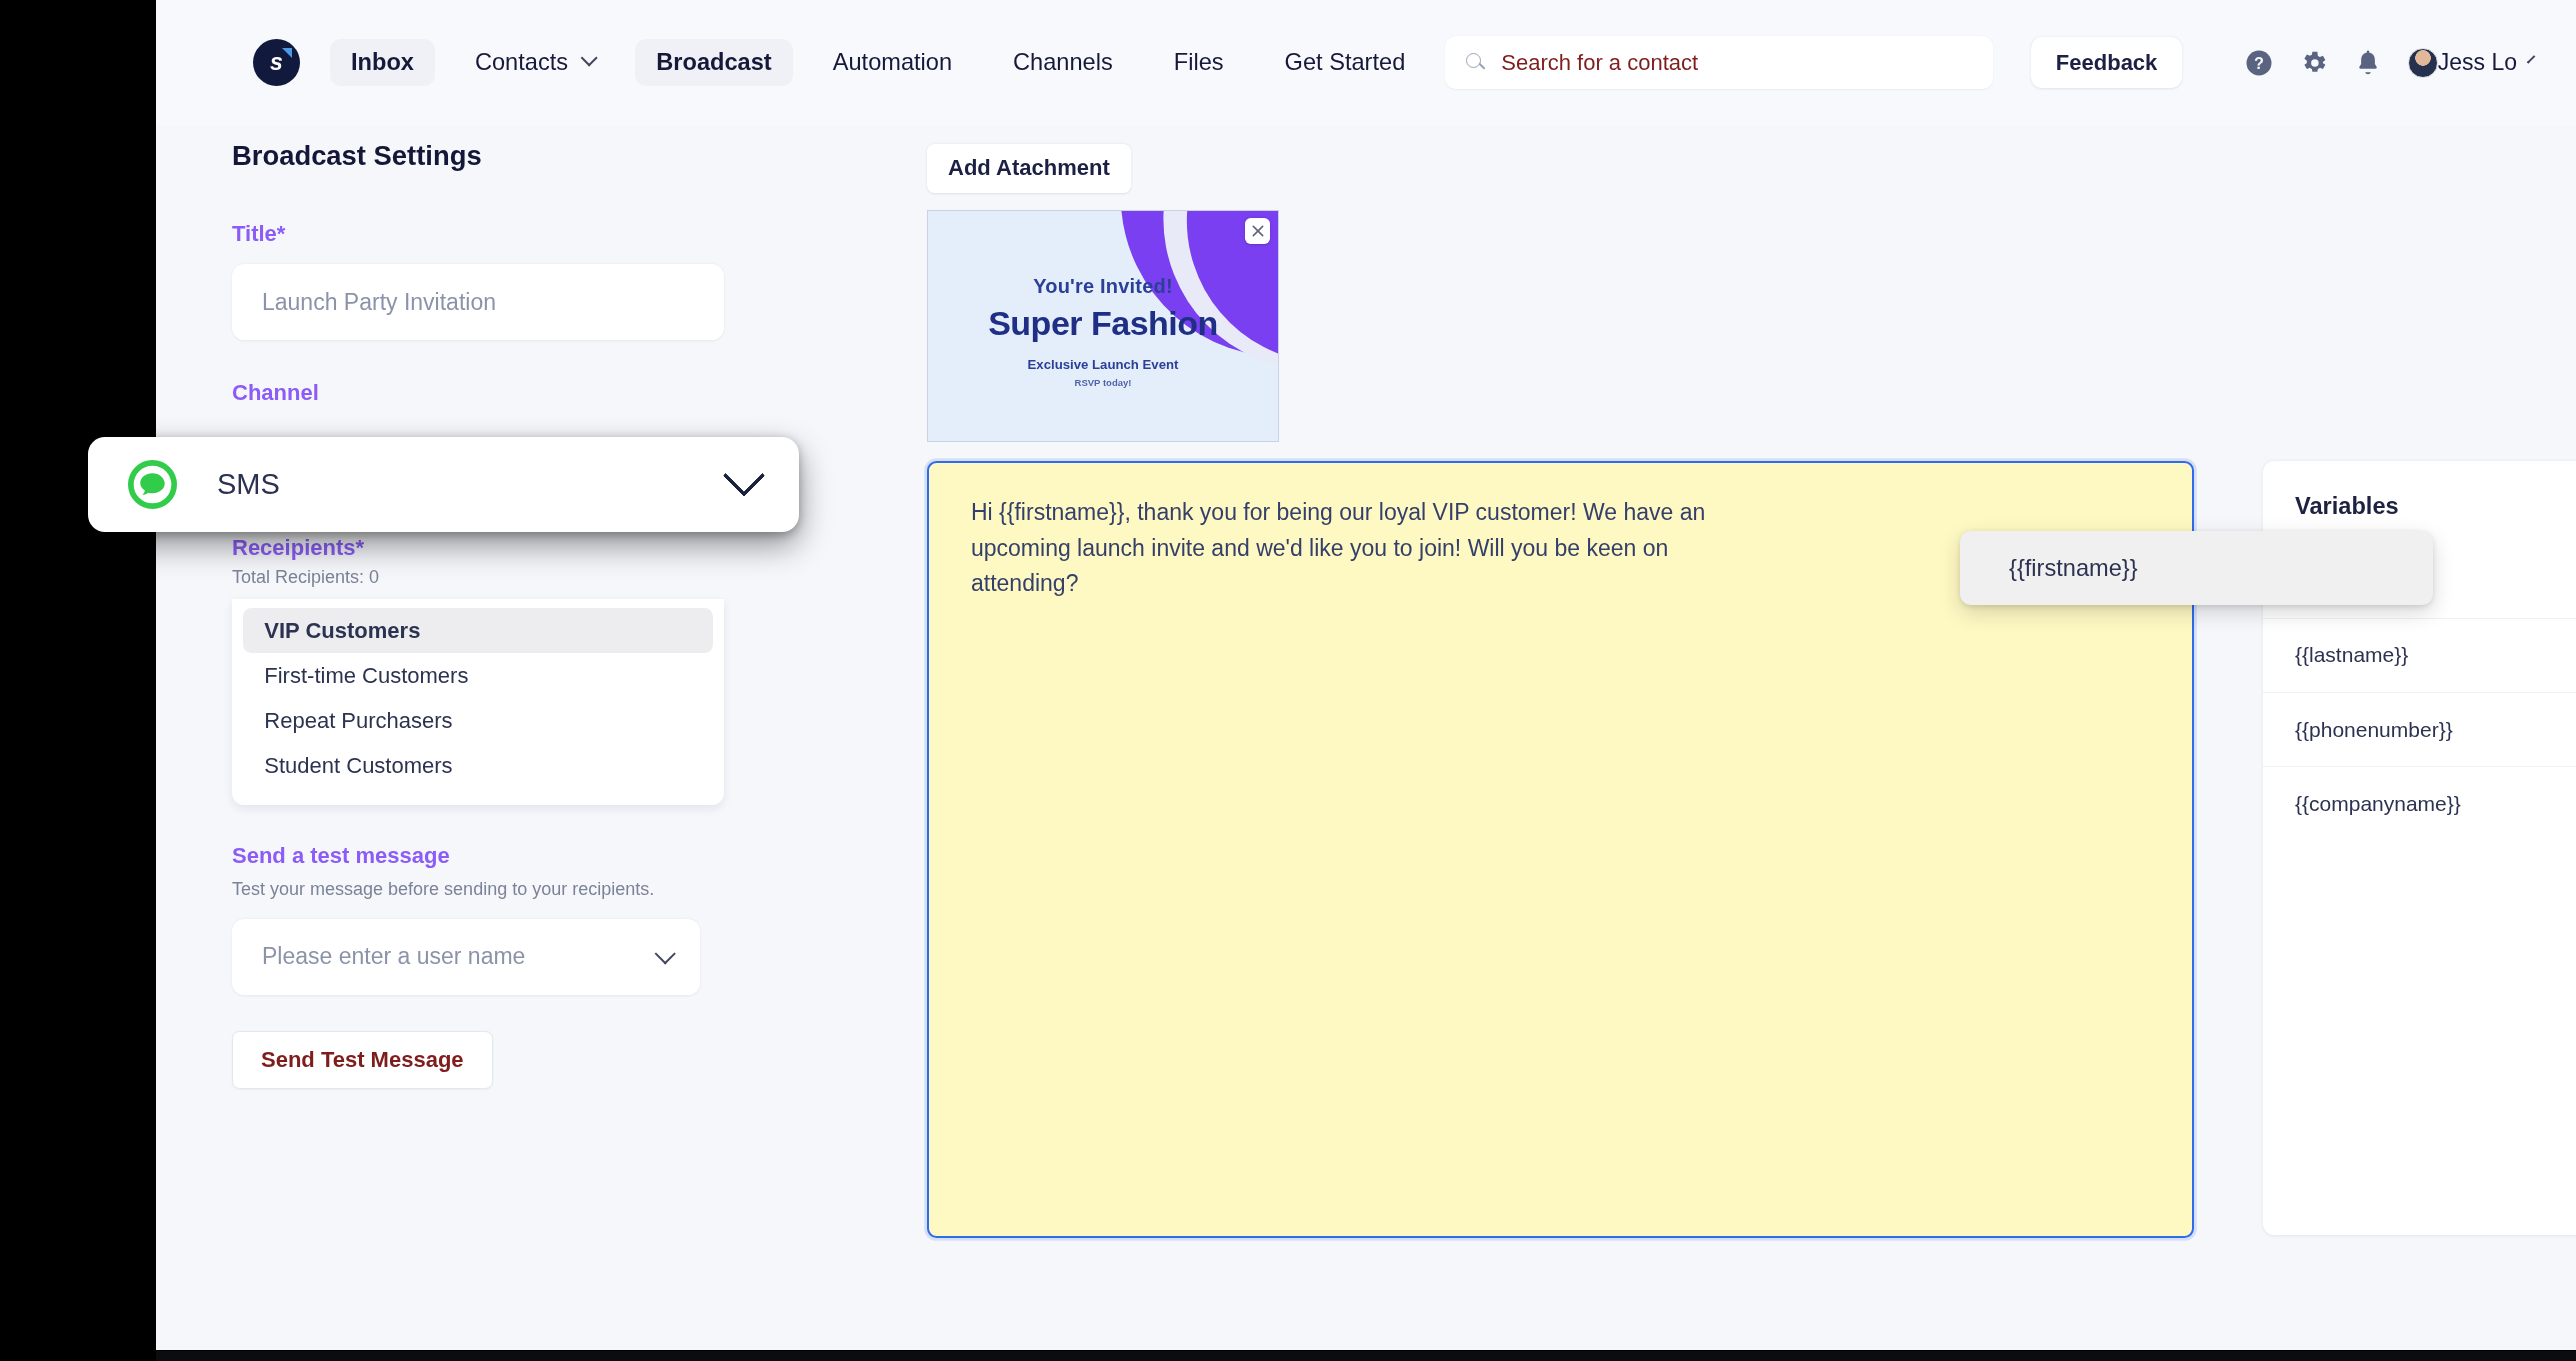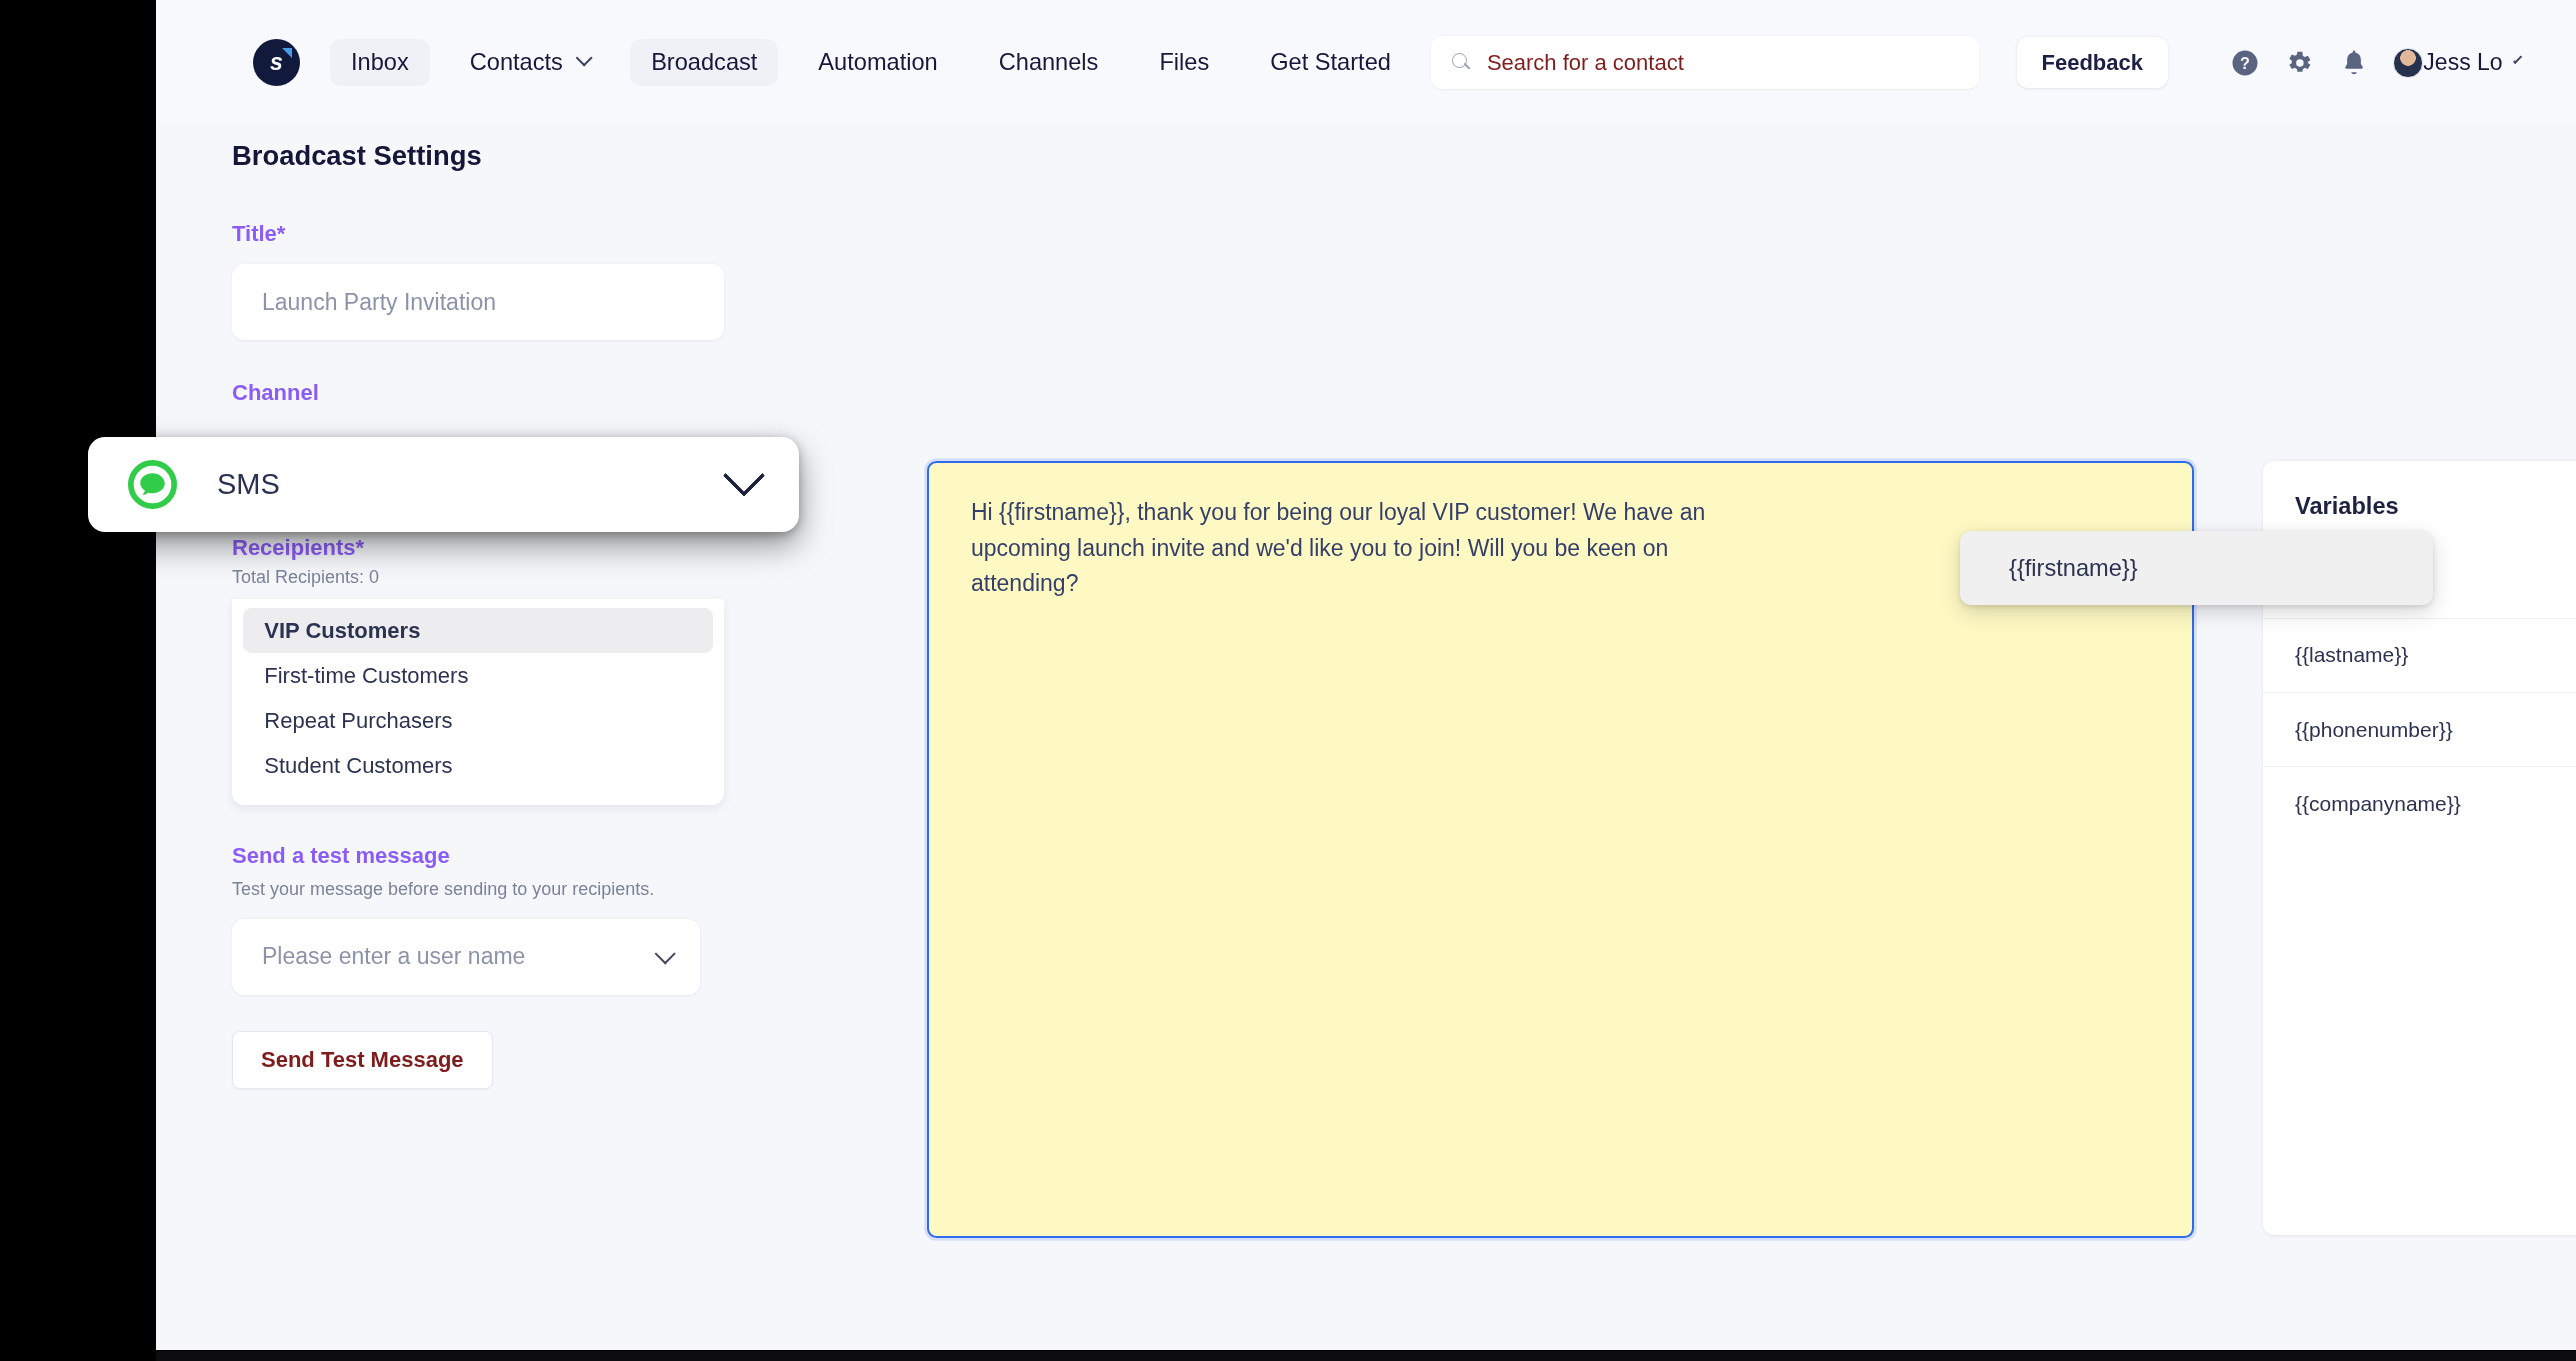--- a/index.html
+++ b/index.html
@@ -40,21 +40,21 @@
     border-top: 10.4px solid #4a9ae8;
     border-left: 10.4px solid transparent;
   }
   .navlinks { display: flex; align-items: center; margin-left: 30px; }
   .navitem {
     display: flex; align-items: center; gap: 15px;
     font-size: 23.6px; color: #17193b; font-weight: 400;
     padding: 10.4px 21px; border-radius: 11.3px;
     margin-right: 19px; white-space: nowrap;
   }
-  .navitem.active { background: #eff1f6; font-weight: 400; }
+  .navitem.active { background: #eff1f6; font-weight: 700; }
   .chev {
     display: inline-block; width: 12.3px; height: 12.3px;
     border-right: 2.4px solid #41455e; border-bottom: 2.4px solid #41455e;
     transform: rotate(45deg) translate(-2.8px,-2.8px);
   }
   .nav-spacer { flex: 1; }
 
   .searchbox {
     width: 548px; height: 53px; background: #ffffff;
     border-radius: 11.3px; display: flex; align-items: center;
@@ -317,20 +317,39 @@
       <div class="field-sub">Test your message before sending to your recipients.</div>
       <div style="height:19px"></div>
       <div class="select-box" style="width:468px">
         <span class="input-ph">Please enter a user name</span>
         <span class="sel-chev"></span>
       </div>
       <div style="height:36px"></div>
       <div class="btn-outline">Send Test Message</div>
     </div>
 
+    <div class="attach-wrap">
+      <div class="add-attach">Add Atachment</div>
+      <div class="thumb">
+        <span class="thumb-purple"></span>
+        <span class="thumb-purple2"></span>
+        <span class="thumb-purple3"></span>
+        <div class="thumb-inner">
+          <div class="t-invited">You're Invited!</div>
+          <div class="t-title">Super Fashion</div>
+          <div class="t-sub">Exclusive Launch Event</div>
+          <div class="t-rsvp">RSVP today!</div>
+        </div>
+        <div class="thumb-close">
+          <svg viewBox="0 0 24 24" fill="none" stroke="currentColor" stroke-width="2.4" stroke-linecap="round">
+              <path d="M5 5l14 14M19 5L5 19"></path>
+            </svg>
+        </div>
+      </div>
+    </div>
 
     <div class="msg-area">
       <div class="msg-text">Hi {{firstname}}, thank you for being our loyal VIP customer! We have an upcoming launch invite and we'd like you to join! Will you be keen on attending?</div>
     </div>
 
     <div class="vars-panel">
       <div class="vars-title">Variables</div>
       <div class="var-row first ghost">{{firstname}}</div>
       <div class="var-row">{{lastname}}</div>
       <div class="var-row">{{phonenumber}}</div>

